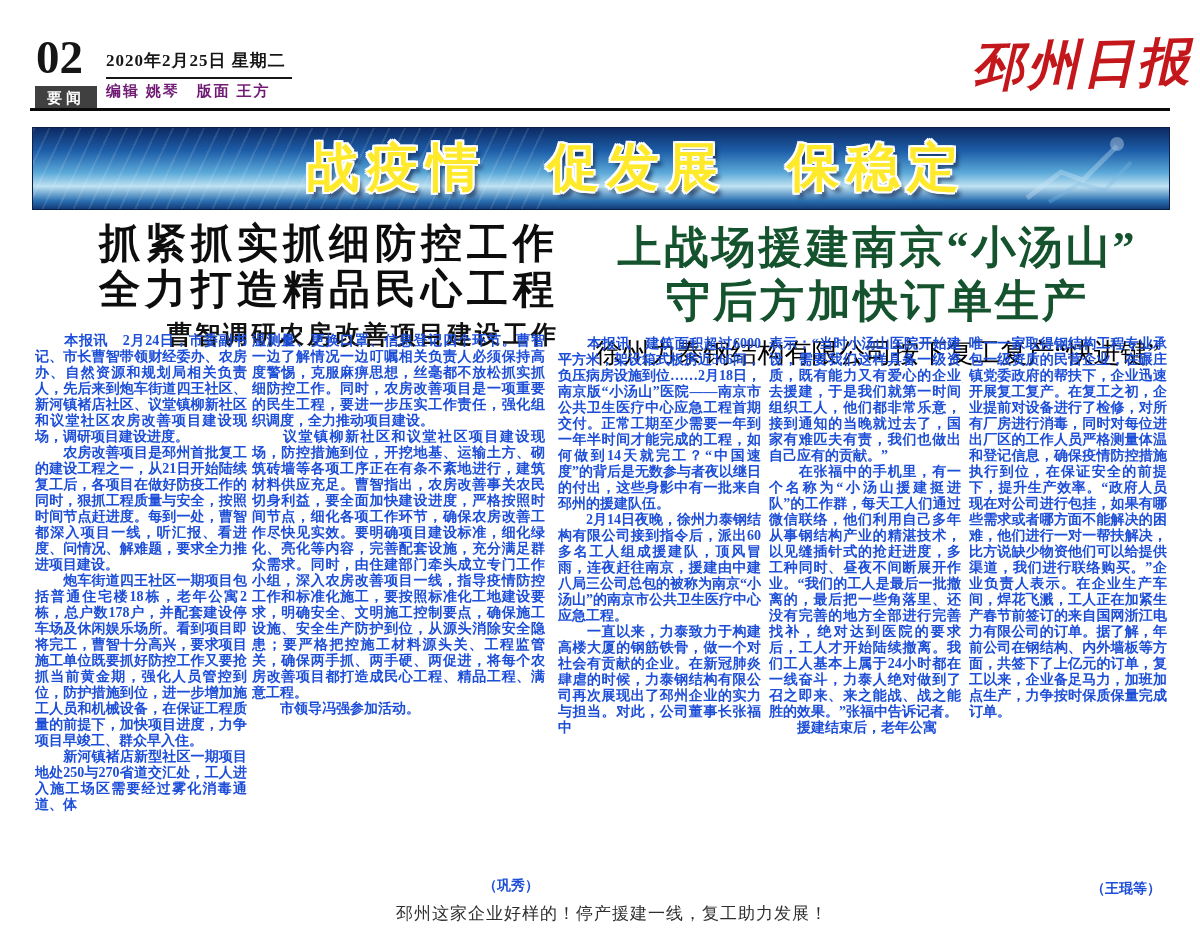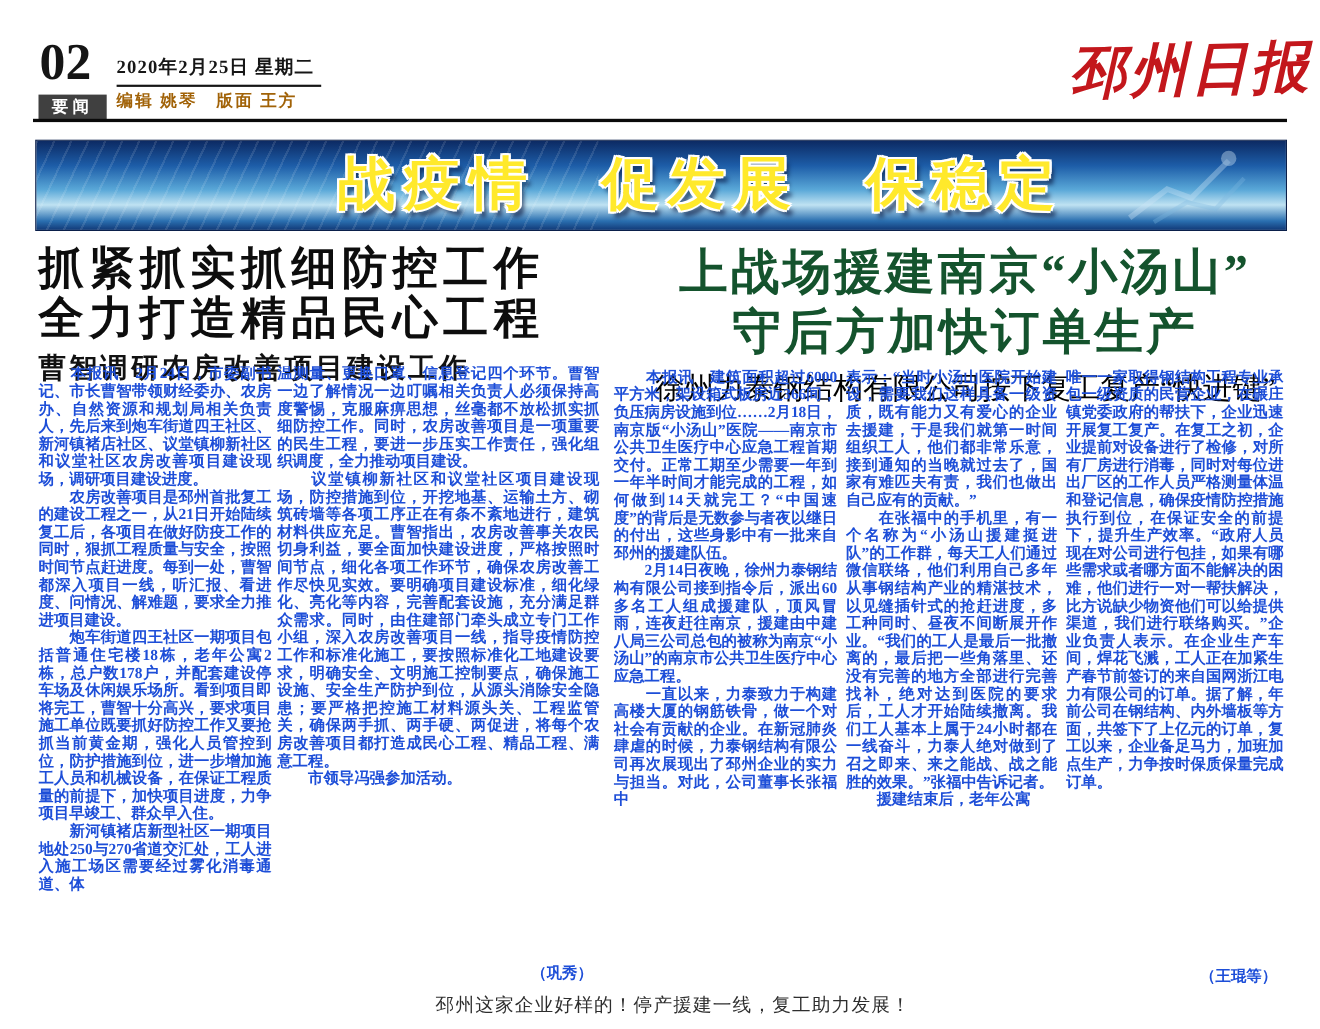--- a/index.html
+++ b/index.html
@@ -6,41 +6,41 @@
   body{width:1200px;height:935px;position:relative;background:#ffffff;
        font-family:"Liberation Serif",serif;color:#1d1d1d;overflow:hidden;}
   .abs{position:absolute;}
   
   .pagenum{left:36px;top:34px;font-family:Liberation Serif, serif;font-size:47px;font-weight:600;color:#151515;line-height:1;}
   .section-box{left:35px;top:86px;width:62px;height:23px;background:#404040;color:#fff;
                font-family:"Liberation Sans",sans-serif;font-size:15px;font-weight:bold;
                text-align:center;line-height:23px;letter-spacing:4px;}
   .dateline{left:106px;top:49px;font-size:17px;font-weight:bold;color:#161616;
             border-bottom:2px solid #161616;padding:0 6px 5px 0;letter-spacing:1px;}
-  .editors{left:106px;top:82px;font-size:15px;font-weight:bold;color:#a16207;letter-spacing:2px;}
+  .editors{left:106px;top:82px;font-size:15px;font-weight:bold;color:#701a75;letter-spacing:2px;}
   .masthead{left:972px;top:36px;font-size:52px;font-weight:bold;font-style:italic;
             color:#c3171c;letter-spacing:3px;line-height:1.1;transform:rotate(-1.5deg);
             font-family:"Liberation Serif",serif;}
   .rule{left:30px;top:108px;width:1140px;height:3px;background:#0a0a0a;}
   
   .banner{left:32px;top:127px;width:1136px;height:81px;
           background:linear-gradient(180deg,#0c2a63 0%,#1d5da8 28%,#5aa8d8 55%,#bfe2f2 72%,#2a6fb0 90%,#123a78 100%);
           overflow:hidden;border:1px solid #0a1f4a;}
   .banner:before{content:"";position:absolute;left:0;top:0;width:45%;height:100%;
           background:repeating-linear-gradient(115deg,rgba(255,255,255,.18) 0 2px,rgba(255,255,255,0) 2px 14px);
           opacity:.6;}
   .slogan{position:absolute;left:0;top:50%;width:100%;transform:translateY(-52%);
           text-align:center;font-family:"Liberation Sans",sans-serif;font-weight:bold;
           font-size:52px;letter-spacing:8px;color:#ffe92b;white-space:nowrap;
           text-shadow:-2px 0 0 #fff,2px 0 0 #fff,0 -2px 0 #fff,0 2px 0 #fff,
                       -2px -2px 0 #fff,2px -2px 0 #fff,-2px 2px 0 #fff,
                       4px 5px 4px rgba(8,20,60,.65);padding-left:36px;}
   .banner-fig{position:absolute;right:30px;top:4px;opacity:.65;}
   
-  .lhead{left:35px;top:221px;width:510px;text-align:left;}
+  .lhead{left:49px;top:221px;width:510px;text-align:right;}
   .lhead .t{font-size:41px;font-weight:bold;line-height:1.12;letter-spacing:5px;color:#0d0d0d;}
   .lhead .s{margin-top:5px;font-size:25px;font-weight:bold;letter-spacing:3px;color:#111;}
   .rhead{left:555px;top:221px;width:645px;text-align:center;}
   .rhead .t{font-size:44px;font-weight:bold;line-height:1.22;letter-spacing:3px;color:#14532d;}
   .rhead .s{margin-top:7px;font-size:27px;font-weight:400;letter-spacing:0px;color:#000;white-space:nowrap;}
   
   .col{top:333px;height:563px;overflow:hidden;font-size:14px;line-height:16px;
        text-align:justify;color:#1d4ed8;position:absolute;font-weight:bold;}
   .para{margin:0;text-align:justify;}
   .byline{position:absolute;right:6px;bottom:2px;margin:0;font-size:14px;}

